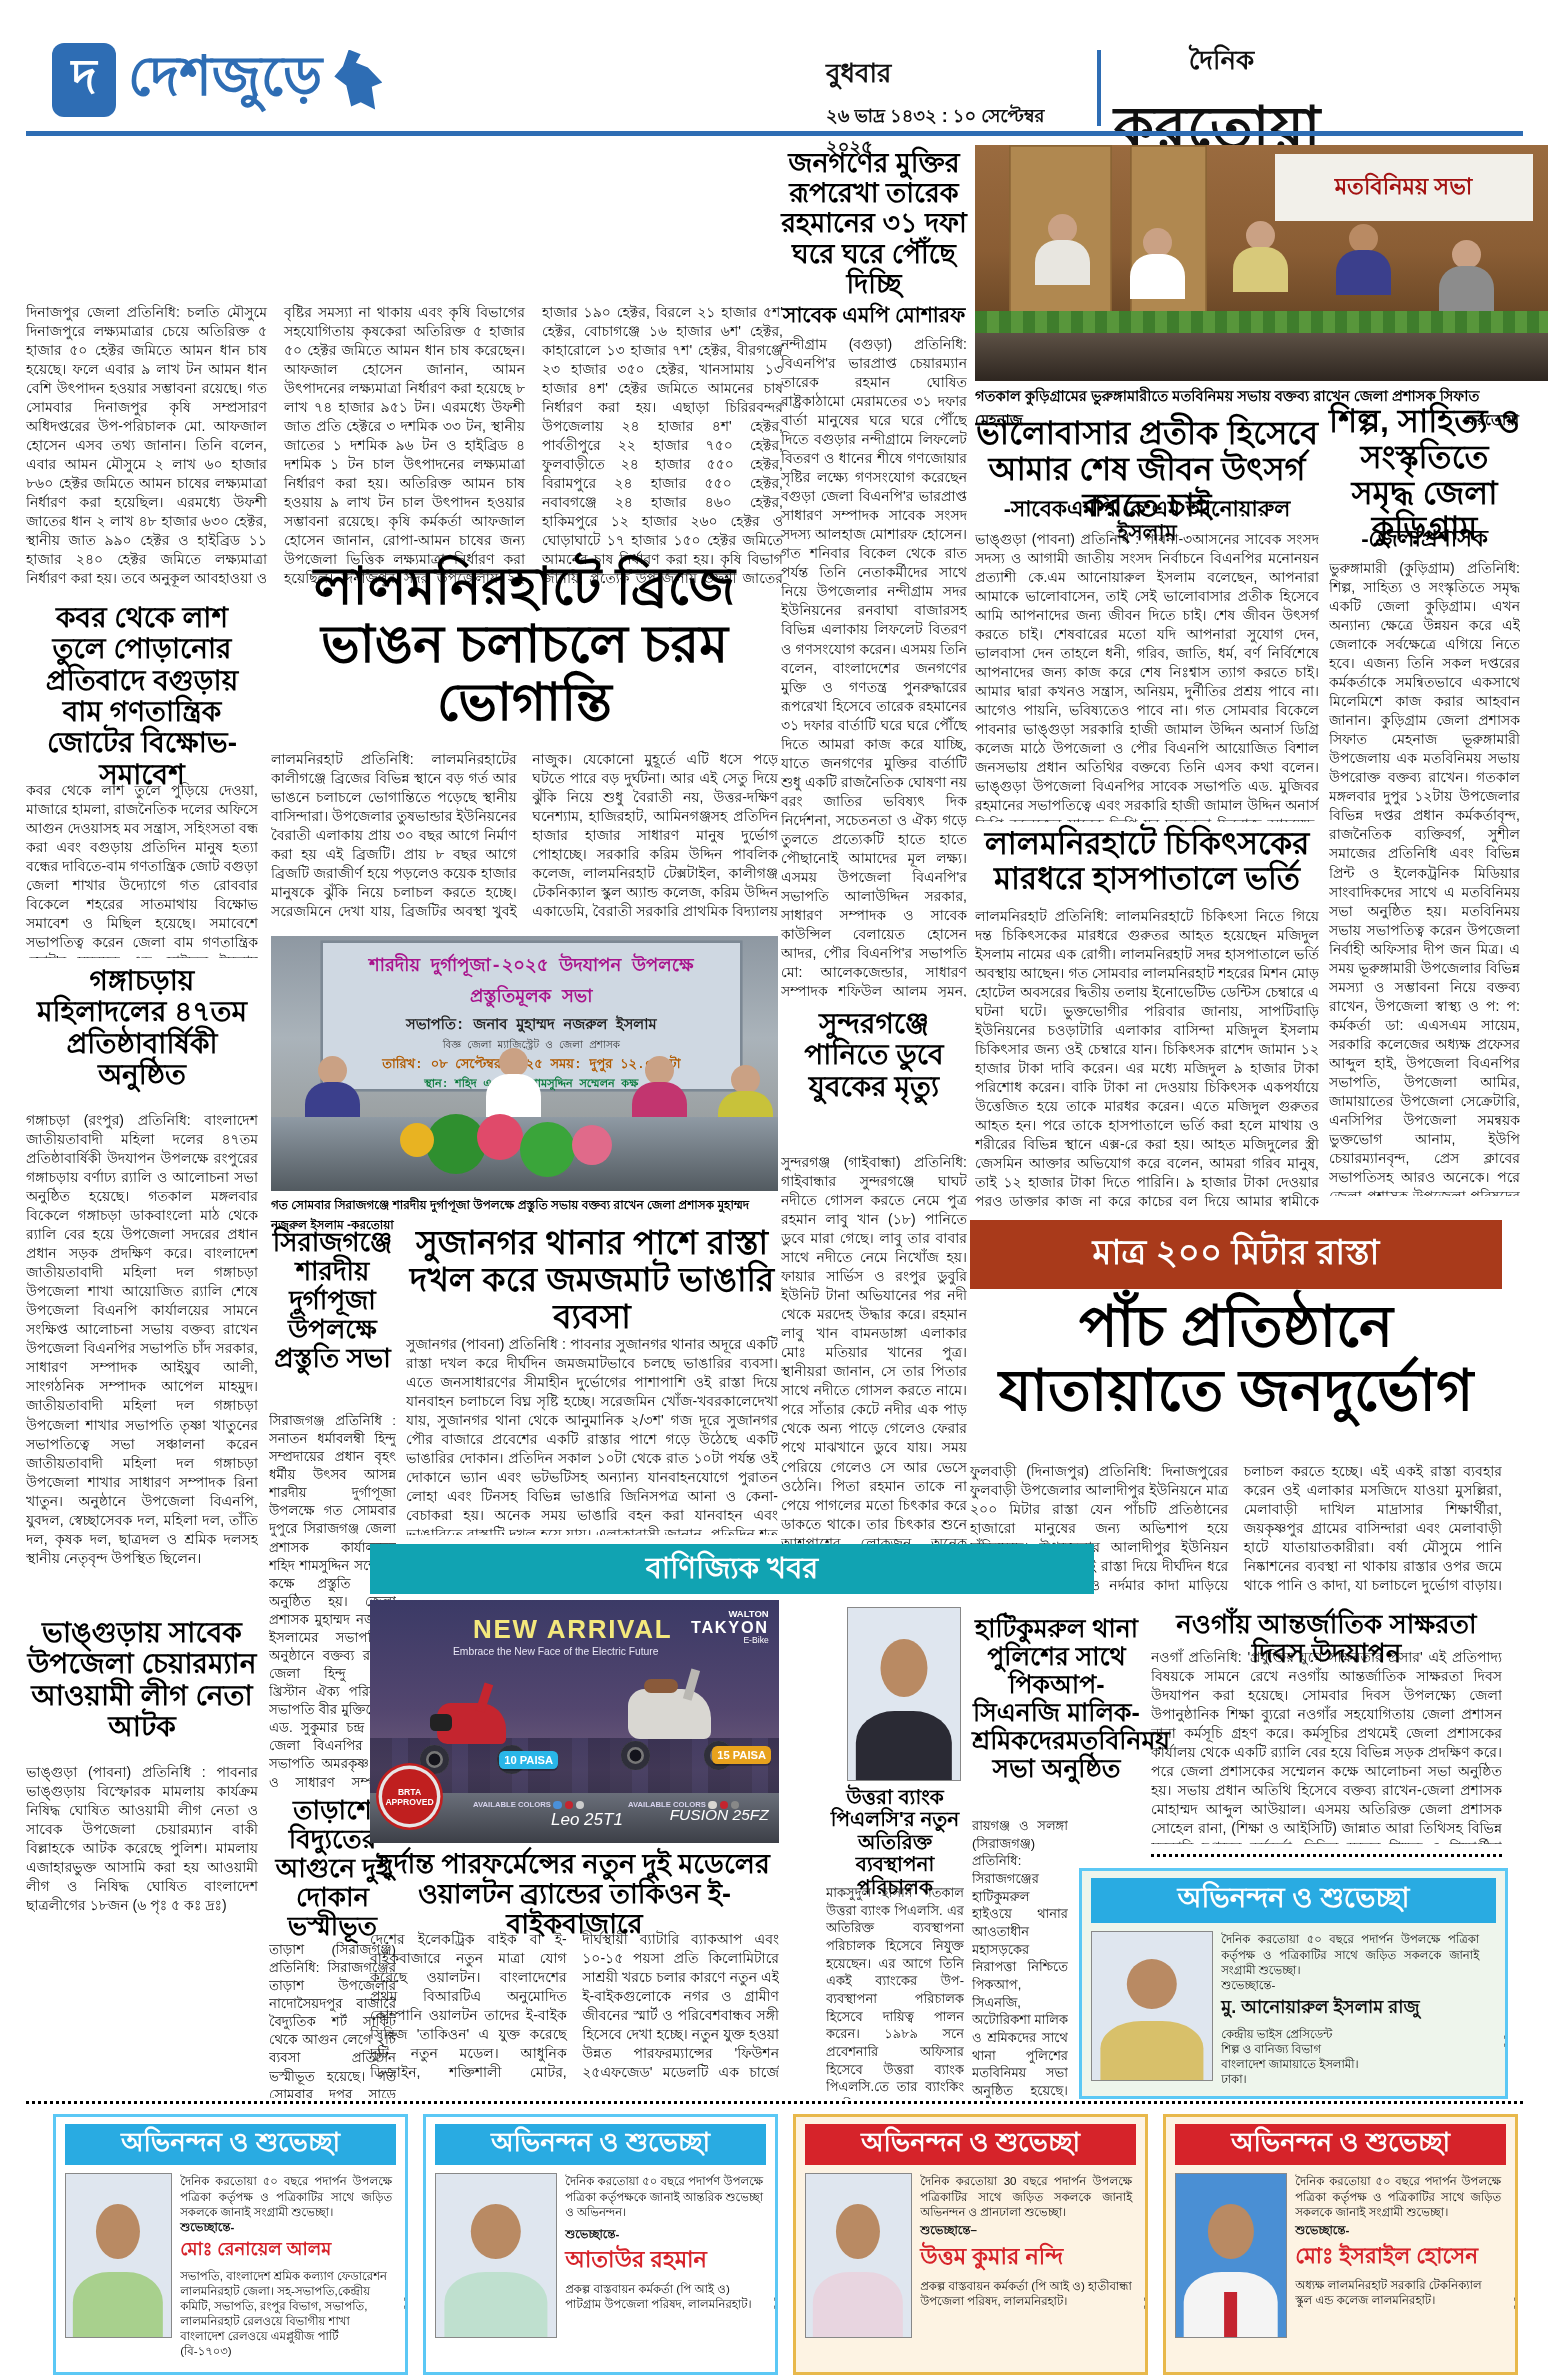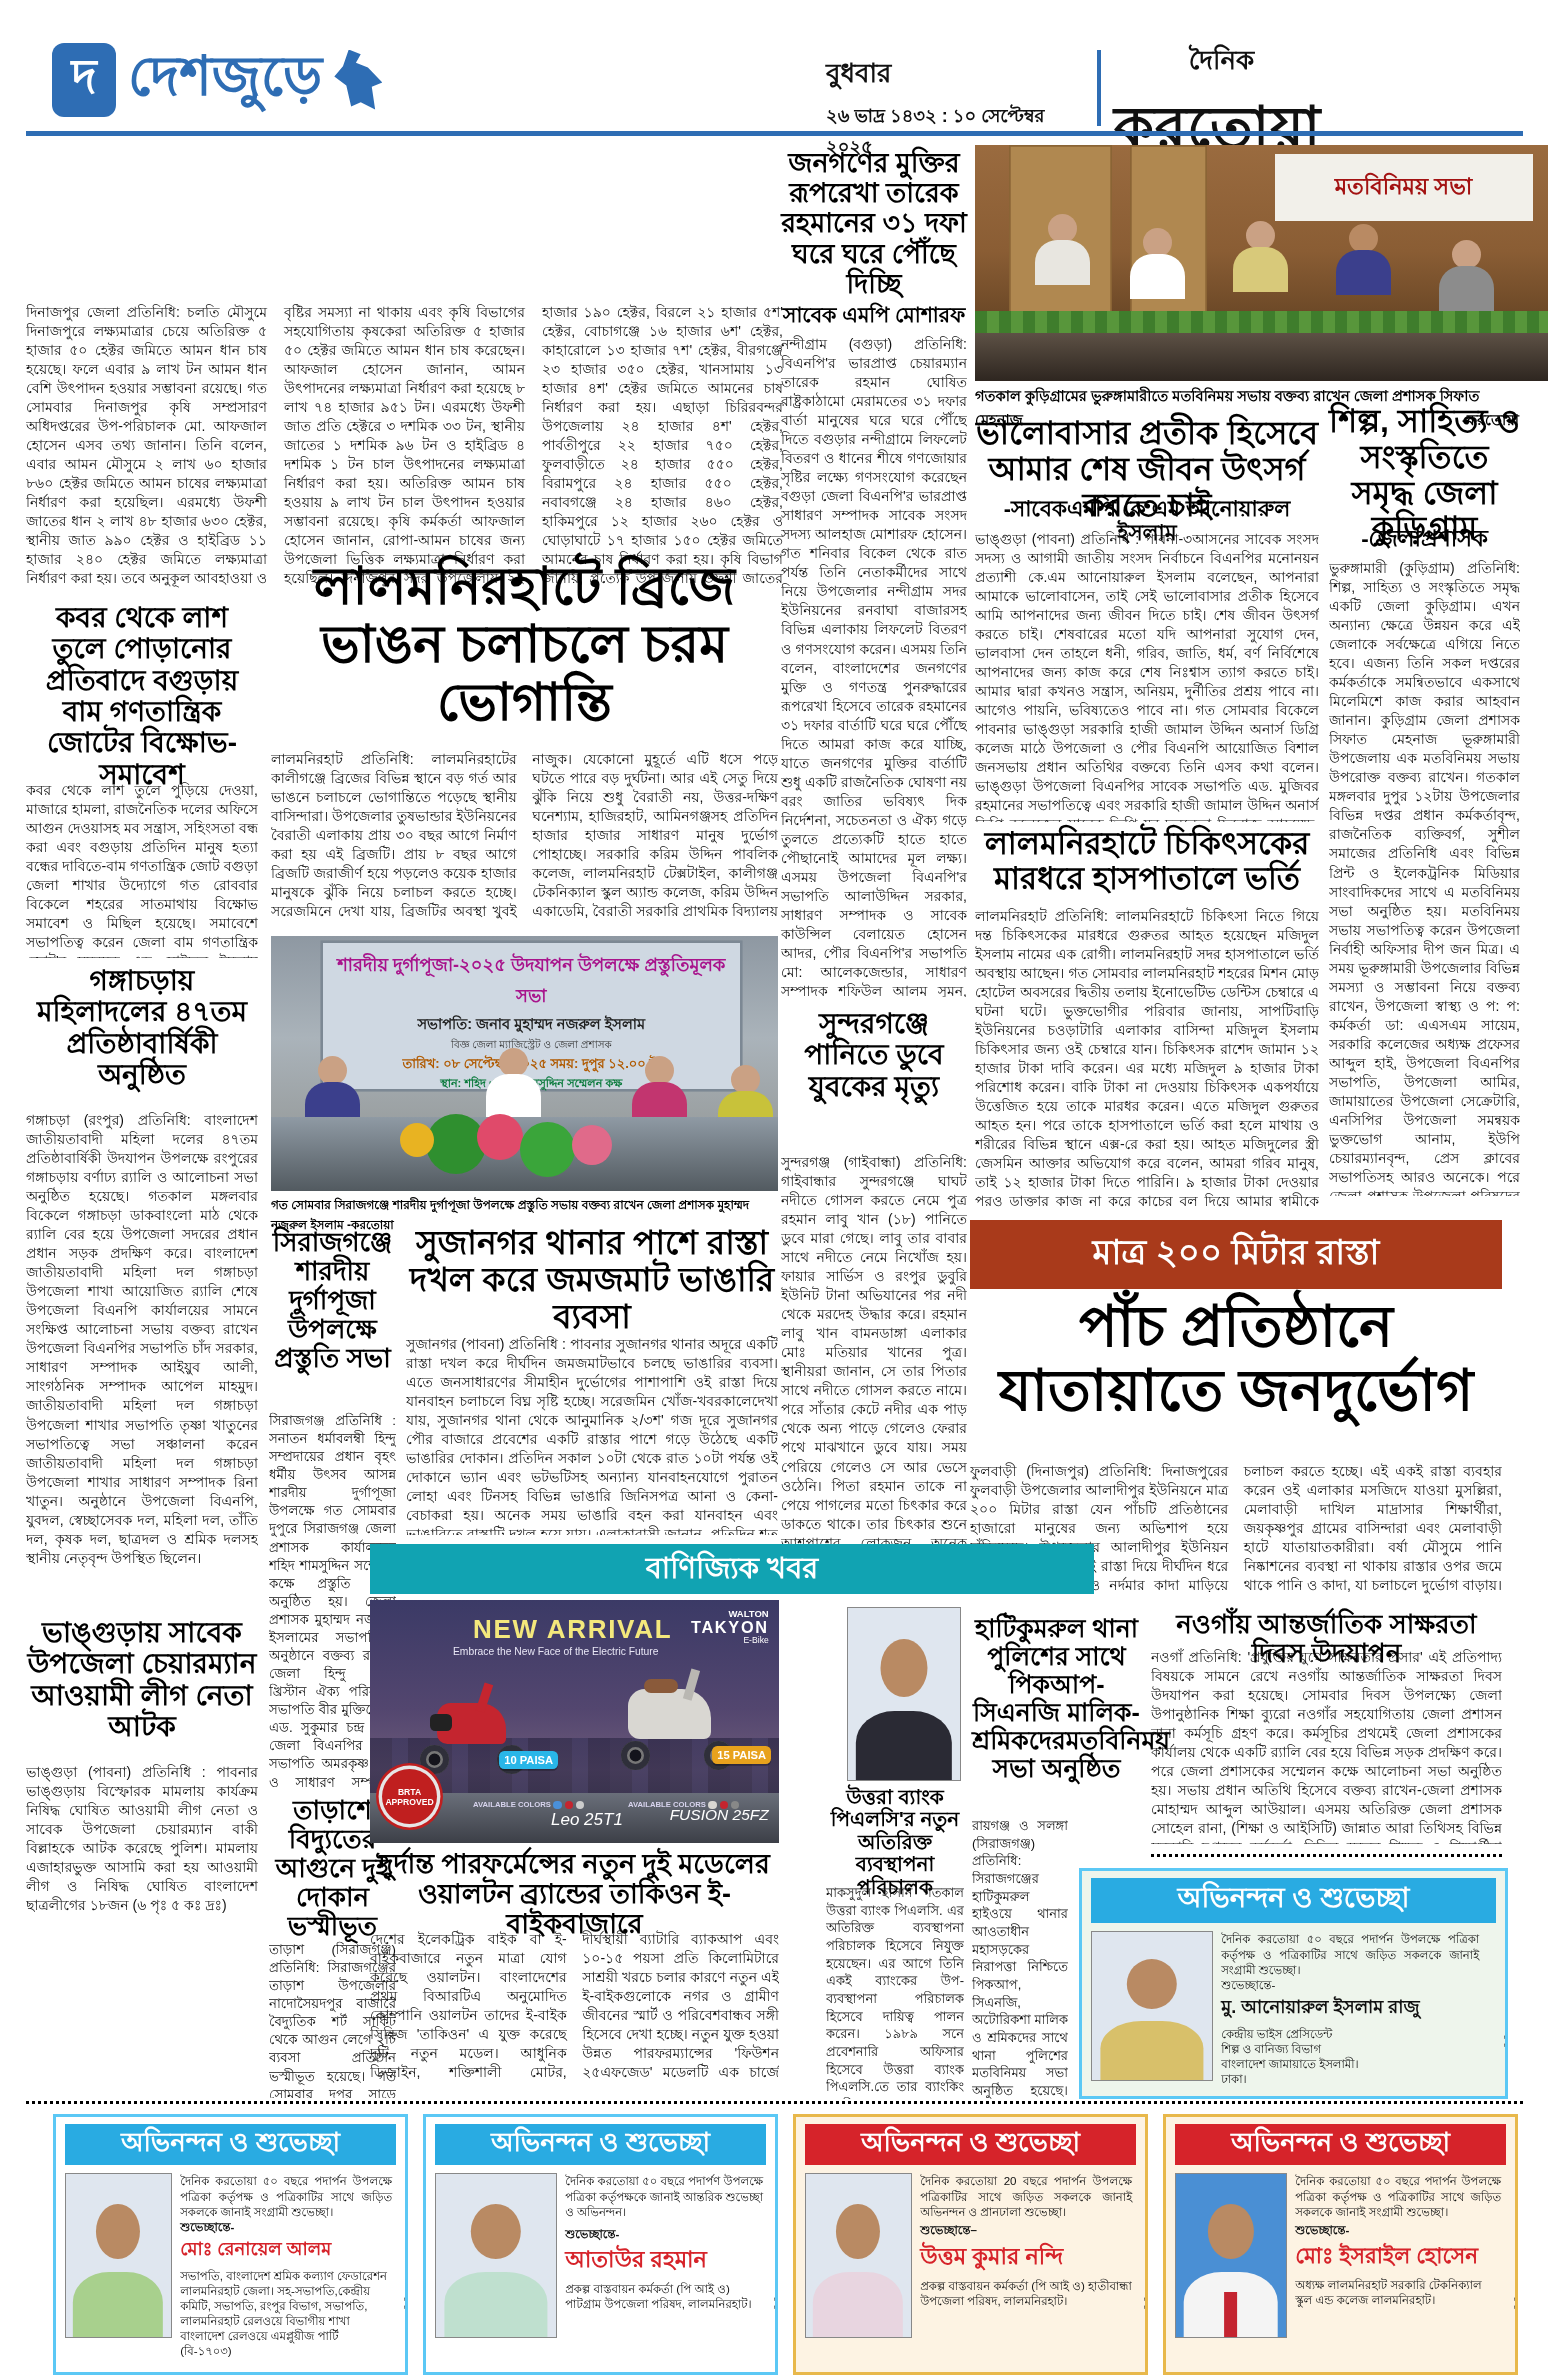--- a/index.html
+++ b/index.html
@@ -25,21 +25,21 @@
   .p1{background:linear-gradient(180deg,#9a6b3f 0%,#8a5d34 45%,#6e4a28 70%,#3c2b18 100%);}
   .p1 .panel{position:absolute;background:#b08850;box-shadow:inset 0 0 0 1.7px #8a6435;}
   .p1 .banner{position:absolute;background:#f2f0ea;color:#a31212;font-weight:bold;
               display:flex;align-items:center;justify-content:center;}
   .p1 .table{position:absolute;background:linear-gradient(180deg,#5d5145,#2e2620);}
   .p1 .turf{position:absolute;background:repeating-linear-gradient(90deg,#3f7d2c 0 12px,#58963b 12px 24px);}
   .person{position:absolute;}
   .person .head{width:29px;height:29px;border-radius:50%;background:#caa184;margin:0 auto;}
   .person .body{width:55px;height:45px;border-radius:22.4px 22.4px 0 0;margin-top:-3.4px;}
   .p2{background:linear-gradient(180deg,#8e98a2 0%,#aab3ba 40%,#8d8f8c 100%);}
-  .p2 .screen{position:absolute;background:#cfd8e2;box-shadow:0 0 0 2.6px #7c8894;padding:8.6px 10.3px;text-align:center;}
+  .p2 .screen{position:absolute;background:#cfd8e2;box-shadow:0 0 0 2.6px #7c8894;padding:8.6px 10.3px;text-align:center;font-family:Liberation Mono, monospace;}
   .p2 .scr1{color:#a8148c;font-weight:bold;font-size:18px;}
   .p2 .scr2{color:#222;font-weight:bold;font-size:14.6px;}
   .p2 .scr3{color:#b05a00;font-weight:bold;font-size:13px;}
   .p2 .tbl{position:absolute;background:linear-gradient(180deg,#8f9aa4,#525a60);}
   .flower{position:absolute;border-radius:50%;}
   
   .kicker-box{background:#a93a1b;color:#fff;font-weight:bold;display:flex;align-items:center;justify-content:center;}
   .teal-banner{background:#11a3b2;color:#fff;font-weight:bold;display:flex;align-items:center;justify-content:center;}
   
   .ad{background:linear-gradient(180deg,#3b3a66 0%,#53466f 45%,#6c5a79 70%,#42404f 100%);position:absolute;overflow:hidden;}
@@ -311,21 +311,21 @@
   </div>
 
   <div class="gbox" style="left:793px;top:2114px;width:349px;height:255px;border:3.4px solid #e8b84b;background:#fdf3e3;">
     <div class="hd" style="height:41px;background:#d6232a;font-size:26px;margin:6.9px 8.6px 0;">অভিনন্দন ও শুভেচ্ছা</div>
     <div class="inner">
       <div class="pic portrait" style="width:105px;height:163px;">
           <div class="ph"></div>
           <div class="pb" style="background:#e8d5e0;"></div>
         </div>
       <div style="width:212px;">
-        <div class="txt">দৈনিক করতোয়া 20 বছরে পদার্পন উপলক্ষে পত্রিকাটির সাথে জড়িত সকলকে জানাই অভিনন্দন ও প্রানঢালা শুভেচ্ছা।</div>
+        <div class="txt">দৈনিক করতোয়া 30 বছরে পদার্পন উপলক্ষে পত্রিকাটির সাথে জড়িত সকলকে জানাই অভিনন্দন ও প্রানঢালা শুভেচ্ছা।</div>
         <div class="txt" style="font-weight:bold;margin-top:3.4px;">শুভেচ্ছান্তে–</div>
         <div class="nm" style="color:#d6232a;font-size:22.4px;">উত্তম কুমার নন্দি</div>
         <div class="rl">প্রকল্প বাস্তবায়ন কর্মকর্তা (পি আই ও) হাতীবান্ধা উপজেলা পরিষদ, লালমনিরহাট।</div>
       </div>
     </div>
     <div class="vcode">বিশি-৭৪৪/২৫</div>
   </div>
 
   <div class="gbox" style="left:1163px;top:2114px;width:349px;height:255px;border:3.4px solid #e8b84b;background:#fdf3e3;">
     <div class="hd" style="height:41px;background:#d6232a;font-size:26px;margin:6.9px 8.6px 0;">অভিনন্দন ও শুভেচ্ছা</div>

